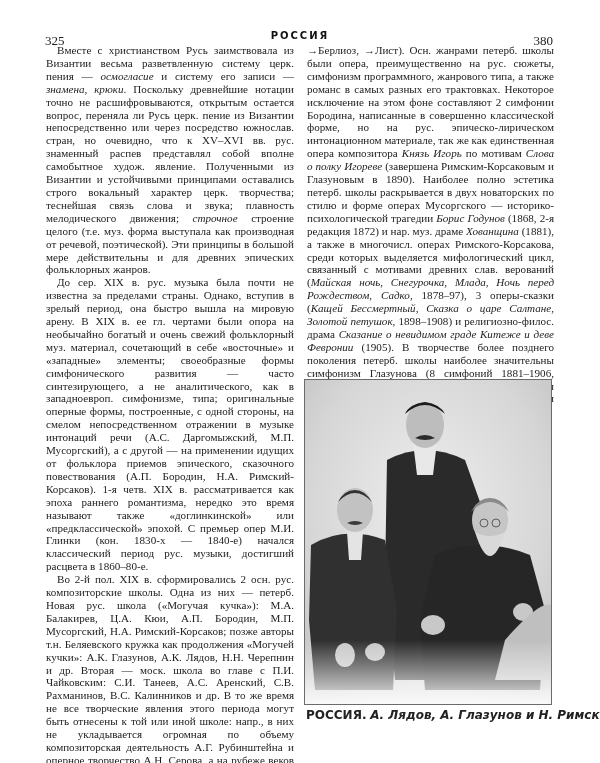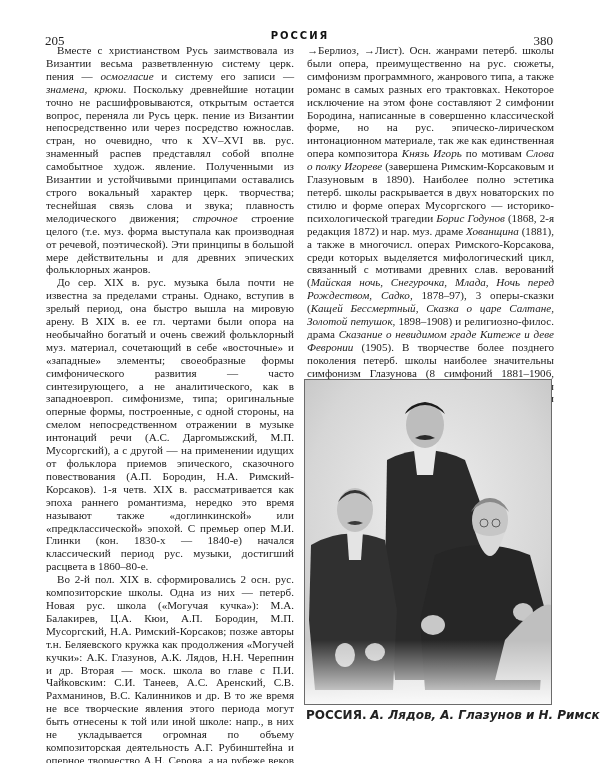--- a/index.html
+++ b/index.html
@@ -20,21 +20,21 @@
     border: 1px solid #6b6b6b; box-sizing: border-box; overflow: hidden;
     background: radial-gradient(ellipse at 50% 45%, #ececec 0%, #dcdcdc 55%, #c9c9c9 100%); }
   .caption { position: absolute; left: 306px; top: 708px; width: 260px; font-family: "DejaVu Sans", sans-serif;
     font-size: 12px; color: #222; white-space: nowrap; }
   .caption .cap-lead { font-style: normal; font-weight: bold; }
   .caption .cap-text { font-style: italic; font-weight: bold; }
 </style>
 </head>
 <body>
 
-<div id="pn-left" class="pageno">205</div>
+<div id="pn-left" class="pageno">325</div>
 <div class="running-head">РОССИЯ</div>
 <div id="pn-right" class="pageno">380</div>
 
 <div id="col-left" class="col">
   <p>Вместе с христианством Русь заимствовала из Византии весьма разветвленную систему церк. пения — <i>осмогласие</i> и систему его записи — <i>знамена, крюки</i>. Поскольку древнейшие нотации точно не расшифровываются, открытым остается вопрос, переняла ли Русь церк. пение из Византии непосредственно или через посредство южнослав. стран, но очевидно, что к XV–XVI вв. рус. знаменный распев представлял собой вполне самобытное худож. явление. Полученными из Византии и устойчивыми принципами оставались строго вокальный характер церк. творчества; теснейшая связь слова и звука; плавность мелодического движения; <i>строчное</i> строение целого (т.е. муз. форма выступала как производная от речевой, поэтической). Эти принципы в большой мере действительны и для древних эпических фольклорных жанров.</p>
   <p>До сер. XIX в. рус. музыка была почти не известна за пределами страны. Однако, вступив в зрелый период, она быстро вышла на мировую арену. В XIX в. ее гл. чертами были опора на необычайно богатый и очень свежий фольклорный муз. материал, сочетающий в себе «восточные» и «западные» элементы; своеобразные формы симфонического развития — часто синтезирующего, а не аналитического, как в западноевроп. симфонизме, типа; оригинальные оперные формы, построенные, с одной стороны, на смелом непосредственном отражении в музыке интонаций речи (А.С. Даргомыжский, М.П. Мусоргский), а с другой — на применении идущих от фольклора приемов эпического, сказочного повествования (А.П. Бородин, Н.А. Римский-Корсаков). 1-я четв. XIX в. рассматривается как эпоха раннего романтизма, нередко это время называют также «доглинкинской» или «предклассической» эпохой. С премьер опер М.И. Глинки (кон. 1830-х — 1840-е) начался классический период рус. музыки, достигший расцвета в 1860–80-е.</p>
   <p>Во 2-й пол. XIX в. сформировались 2 осн. рус. композиторские школы. Одна из них — петерб. Новая рус. школа («Могучая кучка»): М.А. Балакирев, Ц.А. Кюи, А.П. Бородин, М.П. Мусоргский, Н.А. Римский-Корсаков; позже авторы т.н. Беляевского кружка как продолжения «Могучей кучки»: А.К. Глазунов, А.К. Лядов, Н.Н. Черепнин и др. Вторая — моск. школа во главе с П.И. Чайковским: С.И. Танеев, А.С. Аренский, С.В. Рахманинов, В.С. Калинников и др. В то же время не все творческие явления этого периода могут быть отнесены к той или иной школе: напр., в них не укладывается огромная по объему композиторская деятельность А.Г. Рубинштейна и оперное творчество А.Н. Серова, а на рубеже веков — творчество А.Н. Скрябина.</p>
 
 </div>
 

